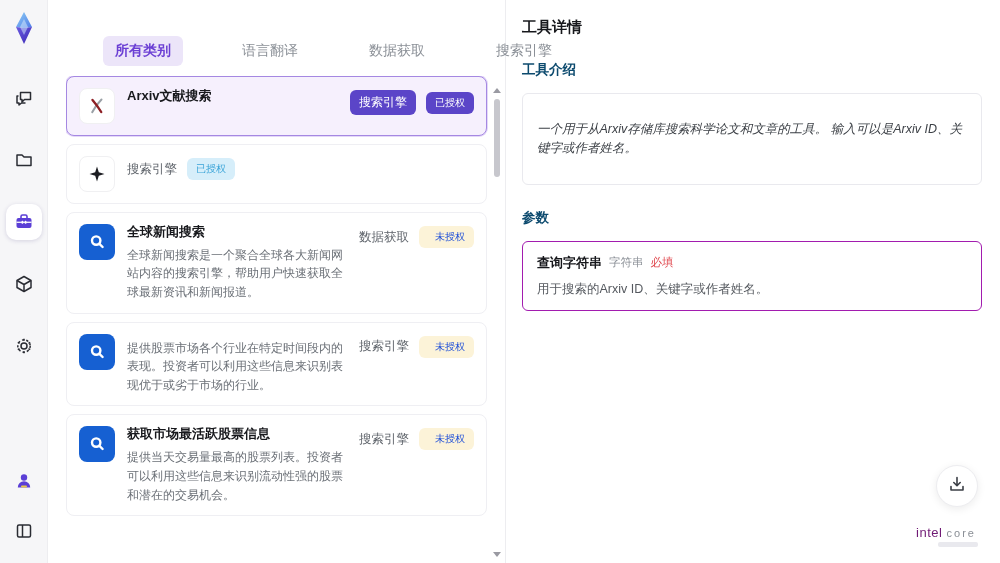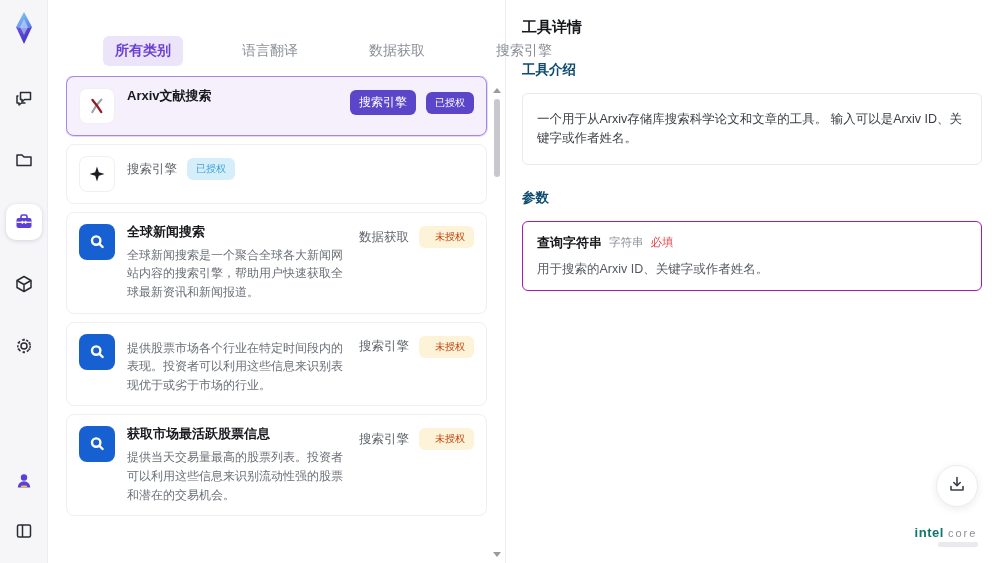--- a/index.html
+++ b/index.html
@@ -43,57 +43,57 @@
   .tool-icon.box-white { background:#fff; border:1px solid #f0f0f2; }
   .tool-icon.box-blue  { background:#1660d2; }
   .tool-main { flex:1; min-width:0; }
   .tool-name { font-size:13px; font-weight:bold; color:#17181c; line-height:1.3; }
   .tool-desc { font-size:12px; color:#6b7077; margin-top:5px; line-height:1.55; }
   .tool-tags { display:flex; align-items:center; gap:10px; flex-shrink:0; padding-top:2px; }
   .cat-text { font-size:12.5px; color:#5f646b; white-space:nowrap; }
   .badge { font-size:10px; padding:4px 9px; border-radius:6px; white-space:nowrap; }
   .badge.solid-purple { background:#5b45c8; color:#fff; }
   .badge.auth-blue { background:#d6eefa; color:#3aa4d8; }
-  .badge.auth-yellow { background:#fcf3d8; color:#c2410c;padding-left:16px; }
+  .badge.auth-yellow { background:#fcf3d8; color:#1d4ed8;padding-left:16px; }
   .cat-badge.solid-purple { font-size:12px; padding:4px 9px; border-radius:6px; background:#5b45c8; color:#fff; white-space:nowrap; }
 
   
   .vscroll { position:absolute; right:3px; top:88px; bottom:6px; width:10px; }
   .vscroll .arrow-up, .vscroll .arrow-down {
     width:0; height:0; border-left:4px solid transparent; border-right:4px solid transparent;
     margin:0 auto; cursor:pointer;
   }
   .vscroll .arrow-up { border-bottom:5px solid #9a9aa2; }
   .vscroll .arrow-down { border-top:5px solid #9a9aa2; position:absolute; bottom:0; left:1px; }
   .vscroll .thumb { width:6px; margin:6px auto 0; height:78px; background:#c7c7cd; border-radius:3px; cursor:grab; }
 
   
   .detail-col { flex:1; border-left:1px solid #ededf0; padding:18px 18px 0 16px; }
   .detail-title { font-size:15px; font-weight:bold; color:#17181c; }
   .section-h { font-size:13.5px; font-weight:bold; color:#0c4a6e; margin-top:24px; }
   .intro-box {
     margin-top:14px; border:1px solid #e9e9ee; border-radius:6px;
-    padding:16px 14px; font-size:12.5px; color:#3c4046; line-height:1.5; background:#fff;
+    padding:26px 14px; font-size:12.5px; color:#3c4046; line-height:1.5; background:#fff;font-style:italic;
   }
   .param-box { margin-top:14px; border:1px solid #a21caf; border-radius:6px; padding:12px 14px; background:#fff; }
   .param-head { display:flex; align-items:center; gap:7px; }
   .param-name { font-size:13px; font-weight:bold; color:#17181c; }
   .param-type { font-size:11.5px; color:#8b9097; }
   .param-req { font-size:11.5px; color:#e0484e; }
   .param-desc { font-size:12.5px; color:#55595f; margin-top:9px; }
 
   
   .fab {
     position:absolute; right:22px; bottom:56px; width:42px; height:42px; border-radius:50%;
     background:#fff; border:1px solid #ededf0; box-shadow:0 2px 8px rgba(0,0,0,.08);
     display:flex; align-items:center; justify-content:center; cursor:pointer;
   }
   .brand { position:absolute; right:22px; bottom:16px; text-align:center; color:#8a8f96; width:64px; }
   .brand .line1 { font-size:13px; letter-spacing:.5px; white-space:nowrap; }
-  .brand .intel { font-weight:bold; color:#0f766e; }
+  .brand .intel { font-weight:normal; color:#701a75; }
   .brand .core { font-size:11px; letter-spacing:2px; color:#8a8f96; }
   .brand .line2 { margin-top:2px; height:5px; background:#e9e9ee; border-radius:2px; width:40px; margin-left:auto; }
 </style>
 </head>
 <body>
 
 <div class="app">
 
   <div class="rail">
     <div class="rail-logo">

